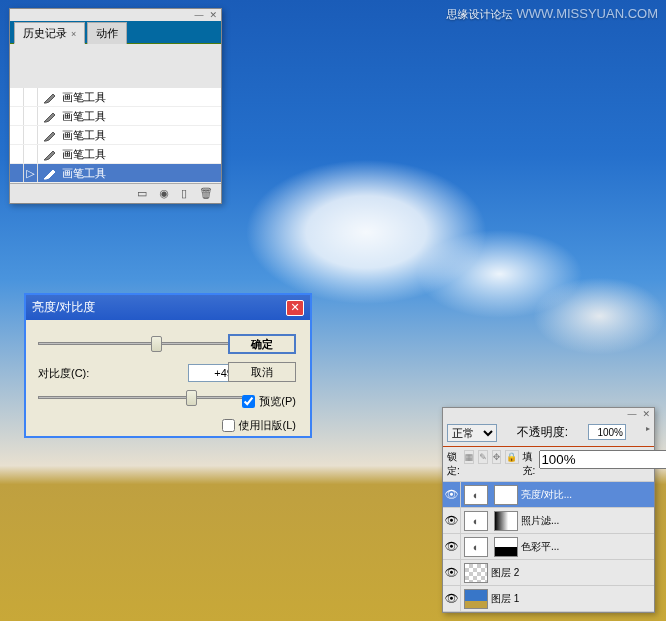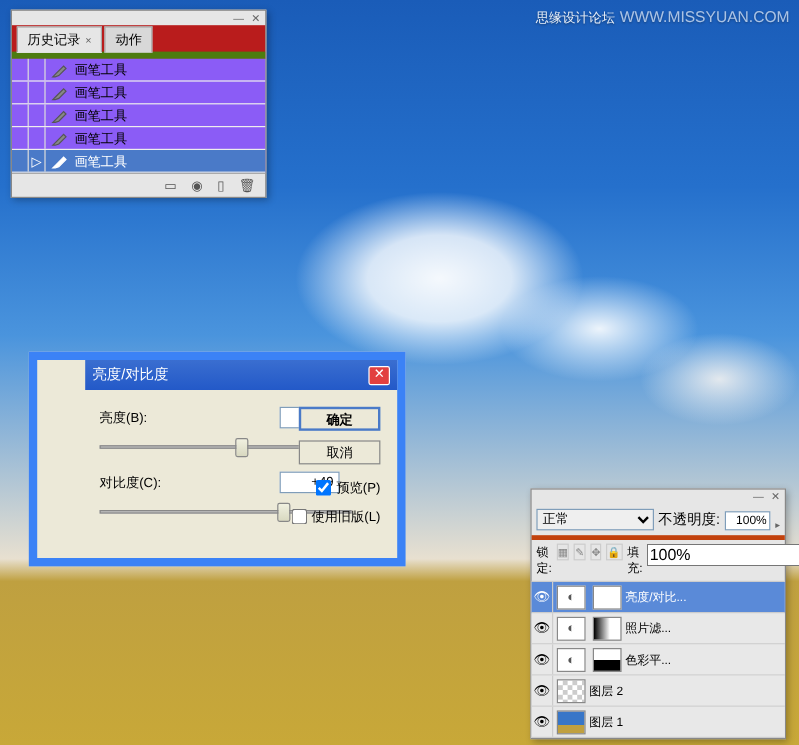--- a/index.html
+++ b/index.html
@@ -6,56 +6,56 @@
 body { width: 666px; height: 621px; position: relative; overflow: hidden; background: linear-gradient(to bottom, #1a5cb8 0%, #2570cc 25%, #4a94dd 45%, #e8e0d0 75%, #bfa040 78%, #c8a838 100%); }
 .clouds { position: absolute; top: 120px; left: 0; width: 100%; height: 280px; background: radial-gradient(ellipse 200px 120px at 55% 40%, rgba(255,255,255,0.95) 0%, rgba(255,255,255,0.8) 30%, transparent 60%), radial-gradient(ellipse 150px 80px at 75% 55%, rgba(255,255,255,0.9) 0%, transparent 55%), radial-gradient(ellipse 120px 70px at 90% 70%, rgba(240,240,240,0.9) 0%, transparent 55%), radial-gradient(ellipse 100px 60px at 30% 75%, rgba(255,255,255,0.7) 0%, transparent 55%); }
 .watermark { position: absolute; top: 6px; right: 8px; color: #fff; font-size: 11px; opacity: 0.9; text-shadow: 0 1px 2px rgba(0,0,0,0.5); }
 .watermark span.url { font-family: Arial; font-size: 13px; opacity: 0.7; margin-left: 4px; }
 
 .panel { position: absolute; background: #e6e6e6; border: 1px solid #888; box-shadow: 2px 2px 6px rgba(0,0,0,0.3); font-size: 11px; }
 
 
 .history { top: 8px; left: 9px; width: 213px; }
 .panel-ctrl { display: flex; justify-content: flex-end; padding: 1px 4px; font-size: 9px; color: #666; gap: 6px; }
-.tabs { display: flex; border-bottom: 6px solid #4d7c0f; padding: 0 4px; background: #b91c1c; }
+.tabs { display: flex; border-bottom: 1px solid #4d7c0f; padding: 0 4px; background: #0369a1; }
 .tab { padding: 3px 8px 2px; border: 1px solid #aaa; border-bottom: none; background: #e6e6e6; font-size: 11px; cursor: pointer; margin-right: 2px; position: relative; top: 1px; }
 .tab.active { background: #e6e6e6; border-bottom: 1px solid #e6e6e6; }
 .tab.inactive { background: #d8d8d8; }
 .tab .x { margin-left: 4px; font-size: 9px; color: #666; }
-.hlist { background: #8b5cf6; }
+.hlist { background: #ffffff; margin-top: 44px; }
 .hrow { display: flex; align-items: center; height: 19px; border-bottom: 1px solid #eee; }
 .hrow .c1 { width: 14px; height: 100%; border-right: 1px solid #ddd; }
 .hrow .c2 { width: 14px; height: 100%; border-right: 1px solid #ddd; display: flex; align-items: center; justify-content: center; }
 .hrow .brush { width: 16px; height: 16px; display: inline-block; margin: 0 4px; }
 .hrow.selected { background: #4a7ac8; color: #fff; }
 .hrow.selected .brush path { stroke: #fff; fill: #fff; }
 .hfoot { display: flex; justify-content: flex-end; gap: 12px; padding: 3px 8px; border-top: 1px solid #aaa; font-size: 11px; color: #555; }
 
 
-.dialog { position: absolute; top: 293px; left: 24px; width: 314px; background: #ece9d8; border: 7px solid #3b82f6; padding-left: 40px; }
+.dialog { position: absolute; top: 293px; left: 24px; width: 288px; background: #ece9d8; border: 2px solid #3b82f6; }
 .titlebar { background: linear-gradient(to bottom, #3a6ed0, #2359c8); color: #fff; padding: 4px 6px; font-size: 12px; display: flex; justify-content: space-between; align-items: center; }
 .closebtn { width: 18px; height: 16px; background: #e24040; border: 1px solid #fff; color: #fff; font-size: 11px; text-align: center; line-height: 13px; cursor: pointer; border-radius: 2px; }
 .dbody { padding: 14px 12px 18px; position: relative; }
 .drow { display: flex; align-items: center; margin-bottom: 6px; }
 .drow label { width: 70px; font-size: 11px; }
 .drow input[type=text] { width: 50px; height: 18px; border: 1px solid #7f9db9; text-align: right; padding: 0 4px; font-size: 11px; margin-left: 80px; }
 .slider { position: relative; height: 20px; margin: 0 0 10px 0; width: 210px; }
 .track { position: absolute; top: 8px; left: 0; right: 0; height: 3px; background: #c0c0c0; border: 1px solid #888; }
 .thumb { position: absolute; top: 2px; width: 11px; height: 16px; background: linear-gradient(#f0f0e0,#d8d8c0); border: 1px solid #888; border-radius: 2px; }
 .dbtn { position: absolute; right: 14px; width: 68px; height: 20px; background: #ece9d8; border: 1px solid #888; font-size: 11px; cursor: pointer; }
 .dbtn.ok { top: 14px; border: 2px solid #4a7ac8; font-weight: bold; }
 .dbtn.cancel { top: 42px; text-align: center; }
 .dchk { position: absolute; right: 14px; font-size: 11px; display: flex; align-items: center; gap: 4px; justify-content: space-between; }
 .dchk.preview { top: 74px; }
 .dchk.legacy { top: 98px; }
 .dchk input { width: 13px; height: 13px; }
 
 
 .layers { top: 407px; left: 442px; width: 213px; }
-.lopts { display: flex; padding: 4px; gap: 4px; align-items: flex-end; border-bottom: 4px solid #c2410c; }
+.lopts { display: flex; padding: 4px; gap: 20px; align-items: flex-start; border-bottom: 1px solid #c2410c; }
 .lopts select { height: 18px; font-size: 11px; border: 1px solid #7f9db9; }
 .lopts .opsel { flex: 1; }
 .lopts .lbl { font-size: 12px; }
 .lopts input { width: 38px; height: 16px; font-size: 10px; border: 1px solid #7f9db9; text-align: right; padding-right: 2px; }
 .arrow { font-size: 8px; color: #666; }
 .locks { display: flex; padding: 3px 4px; gap: 4px; align-items: flex-start; border-bottom: 1px solid #ccc; font-size: 10px; }
 .locks .licon { width: 14px; height: 14px; border: 1px solid #ccc; display: inline-flex; align-items: center; justify-content: center; font-size: 9px; color: #888; }
 .llist { background: #d8d8d8; }
 .lrow { display: flex; align-items: center; height: 26px; background: #e8e8e8; border-bottom: 1px solid #ccc; font-size: 10px; }
 .lrow.selected { background: #5a8ad8; color: #fff; }
@@ -134,24 +134,20 @@
     <span>🗑</span>
   </div>
 </div>
 
 <div class="dialog">
   <div class="titlebar">
     <span>亮度/对比度</span>
     <div class="closebtn">✕</div>
   </div>
   <div class="dbody">
-    <div class="drow">
-      <label>亮度(B):</label>
-      <input type="text" value="+15" style="">
-    </div>
     <div class="slider">
         <div class="track"></div>
         <div class="thumb" style="left:113px"></div>
       </div>
     <div class="drow">
       <label>对比度(C):</label>
       <input type="text" value="+49" style="">
     </div>
     <div class="slider">
         <div class="track"></div>

